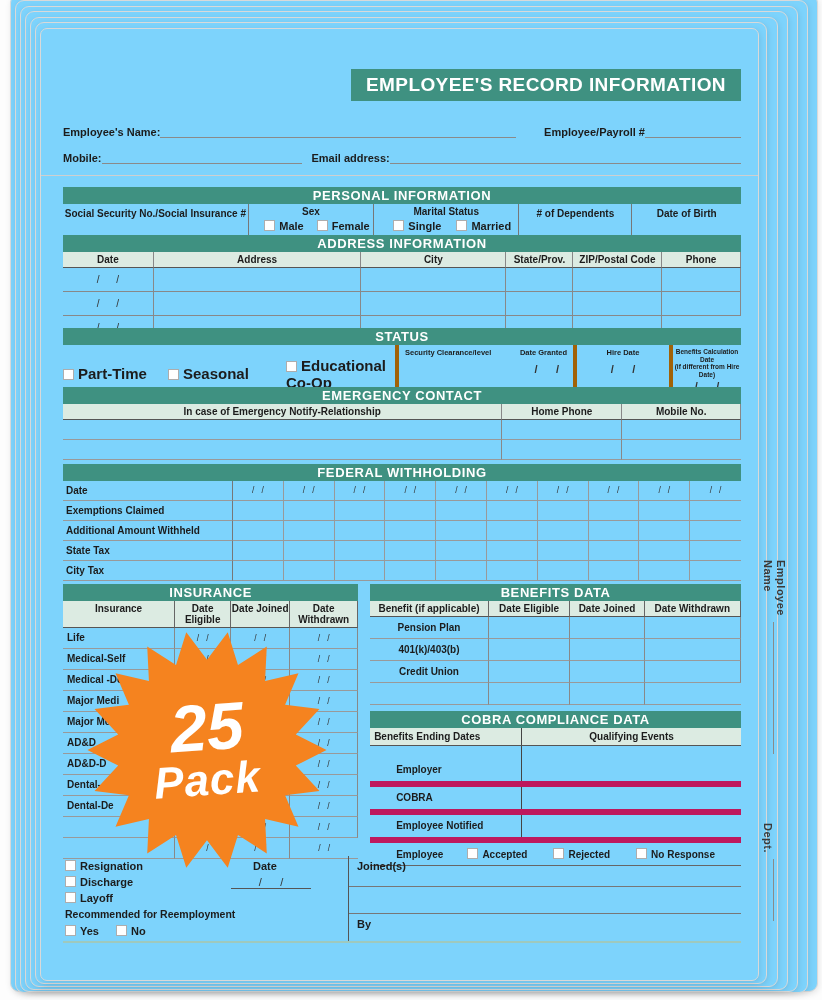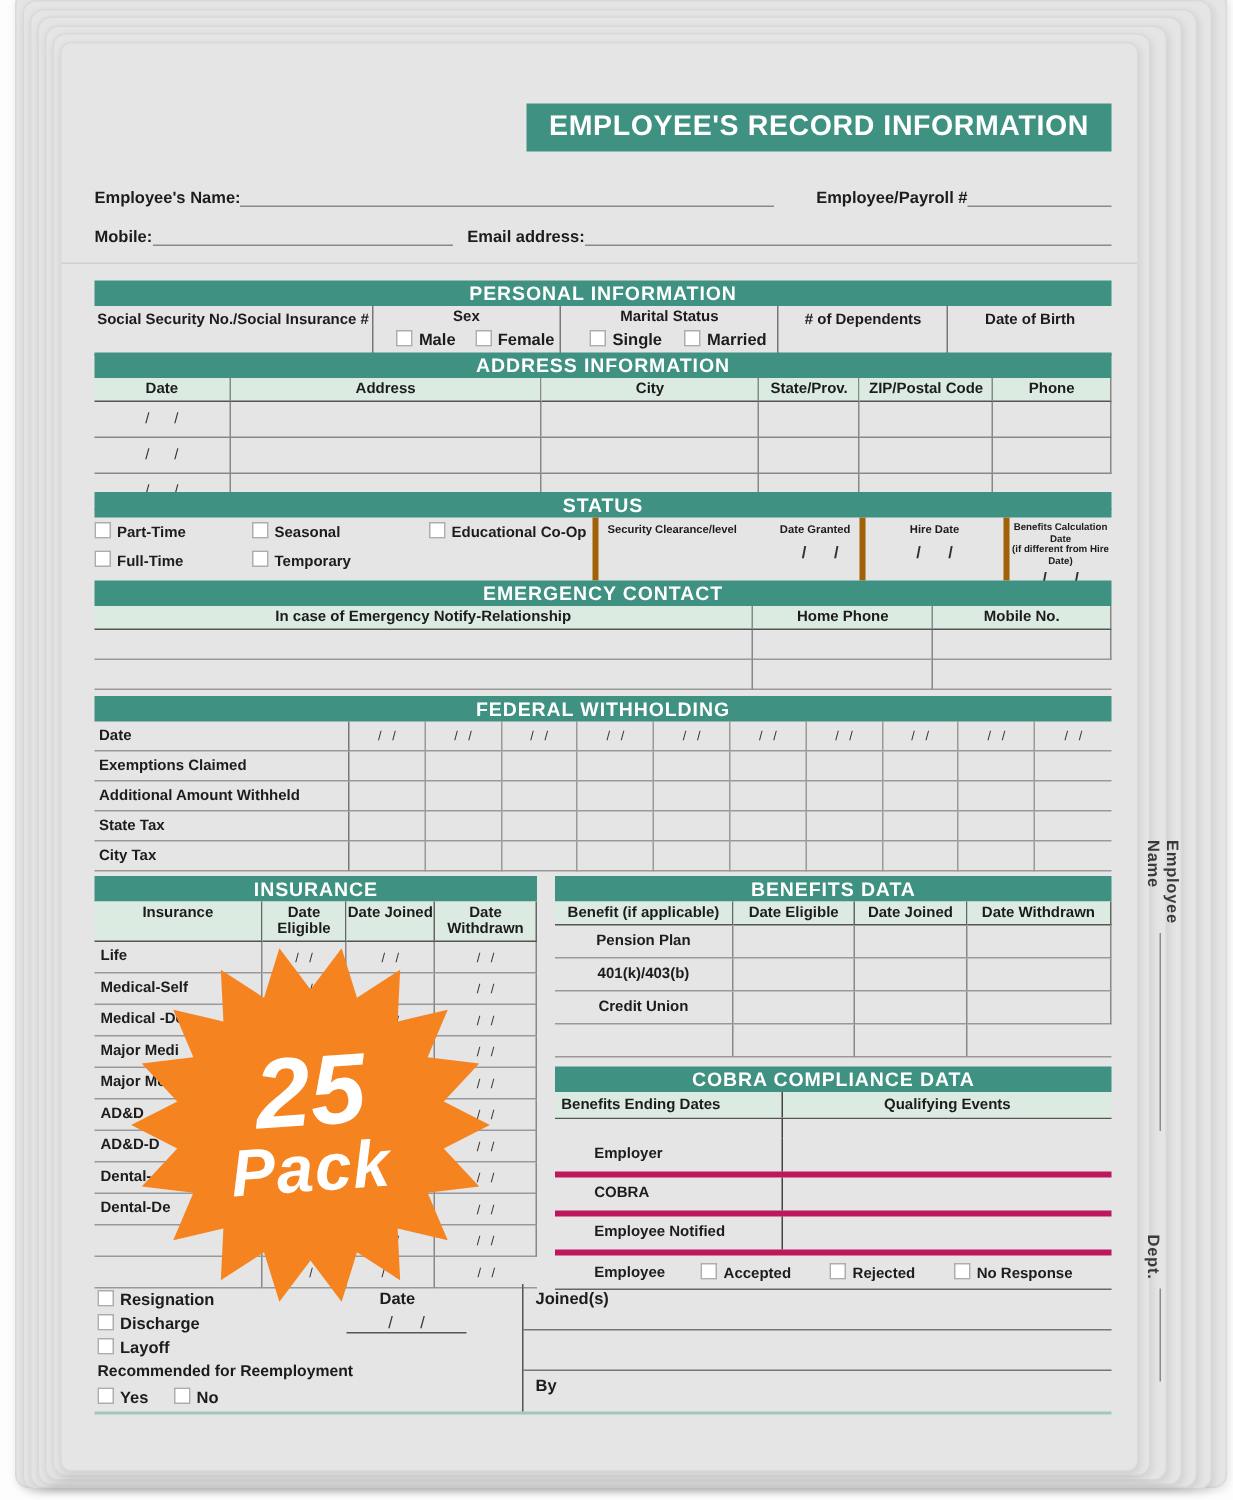--- a/index.html
+++ b/index.html
@@ -1,19 +1,19 @@
 <!DOCTYPE html>
 <html><head>
 <meta charset="utf-8">
 <style>
   html,body{margin:0;padding:0;background:#ffffff;}
   .scene{position:relative;width:822px;height:1000px;overflow:hidden;background:#fdfdfd;
          font-family:"Liberation Sans", sans-serif;color:#1c1c1c;}
   
-  .sheet{position:absolute;background:#e5e5e5;border:1px solid #d9d9d9;border-radius:9px;
+  .sheet{position:absolute;background:#7dd3fc;border:1px solid #d9d9d9;border-radius:9px;
          box-shadow:1px 2px 6px rgba(0,0,0,0.10);}
   .s6{left:10px;top:-6px;width:806px;height:996px;z-index:1;}
   .s5{left:15px;top:0px;width:791px;height:991px;z-index:2;}
   .s4{left:20px;top:6px;width:776px;height:984px;z-index:3;}
   .s3{left:25px;top:11px;width:761px;height:977px;z-index:4;}
   .s2{left:30px;top:17px;width:746px;height:968px;z-index:5;}
   .s1{left:35px;top:22px;width:730px;height:960px;z-index:6;}
   .front{left:40px;top:28px;width:717px;height:951px;z-index:10;border-radius:7px;}
   
   .tabstrip{position:absolute;left:757px;top:90px;width:58px;height:880px;z-index:8;}
@@ -44,21 +44,21 @@
   .agrid{display:grid;grid-template-columns:13.4% 30.6% 21.4% 9.9% 13.1% 11.6%;}
   .agrid .hc{font-size:10px;font-weight:bold;text-align:center;border-right:1px solid #888;
              border-bottom:1px solid #555;padding:2px 0;}
   .agrid .hc:last-child,.agrid .dc:last-child{border-right:none;}
   .agrid .dc{height:23px;border-right:1px solid #888;border-bottom:1px solid #888;
              font-size:10px;text-align:center;line-height:23px;}
   .slash{white-space:pre;color:#333;}
   
   .stbody{display:flex;height:42px;}
   .stchecks{width:332px;display:grid;grid-template-columns:105px 118px 1fr;
-            grid-auto-rows:19px;align-items:center;font-size:10px;font-weight:bold;padding-top:0;}
+            grid-auto-rows:19px;align-items:center;font-size:15px;font-weight:bold;padding-top:19px;}
   .stcell{border-left:4px solid #a16207;position:relative;font-size:7.5px;font-weight:bold;text-align:center;}
   .stcell .tt{margin-top:3px;}
   .stcell .sl{font-size:11px;margin-top:6px;}
   .tiny{font-size:6.5px;line-height:7.5px;display:block;}
   
   .egrid{display:grid;grid-template-columns:64.8% 17.7% 17.5%;}
   .egrid .hc{font-size:10px;font-weight:bold;text-align:center;border-right:1px solid #888;
              border-bottom:1px solid #555;padding:2px 0;}
   .egrid .hc:last-child,.egrid .dc:last-child{border-right:none;}
   .egrid .dc{height:19px;border-right:1px solid #888;border-bottom:1px solid #999;}
@@ -87,21 +87,21 @@
   .bgrid .dc{height:21px;border-right:1px solid #888;border-bottom:1px solid #999;
              font-size:10px;font-weight:bold;text-align:center;line-height:21px;}
   
   .cobra{margin-top:6px;}
   .cgrid-h{display:grid;grid-template-columns:41% 59%;border-bottom:1px solid #555;}
   .cgrid-h .c1{font-size:10px;font-weight:bold;padding:3px 0 3px 4px;border-right:1px solid #444;}
   .cgrid-h .c2{font-size:10px;font-weight:bold;text-align:center;padding:3px 0;}
   .crow{display:grid;grid-template-columns:41% 59%;}
   .crow .c1{border-right:1px solid #444;font-size:10px;font-weight:bold;padding-left:26px;}
   .crow.blank{height:13px;}
-  .crow.r{height:22px;line-height:22px;border-bottom:4px solid #be185d;}
+  .crow.r{height:22px;line-height:22px;border-bottom:6px solid #be185d;}
   .copt{height:22px;display:flex;align-items:center;border-bottom:1px solid #666;
         font-size:10px;font-weight:bold;gap:0px;}
   .copt .emp{margin:0 24px 0 26px;}
   .copt .opt{margin-right:26px;white-space:nowrap;}
   
   .sepbody{display:flex;height:85px;border-bottom:2px solid #9fc9bd;}
   .sepL{width:285px;position:relative;}
   .sepR{flex:1;border-left:1px solid #555;position:relative;}
   .sepL .ck{position:absolute;left:2px;font-size:11px;font-weight:bold;}
   .sepL .datelab{position:absolute;left:190px;top:4px;font-size:11px;font-weight:bold;}

